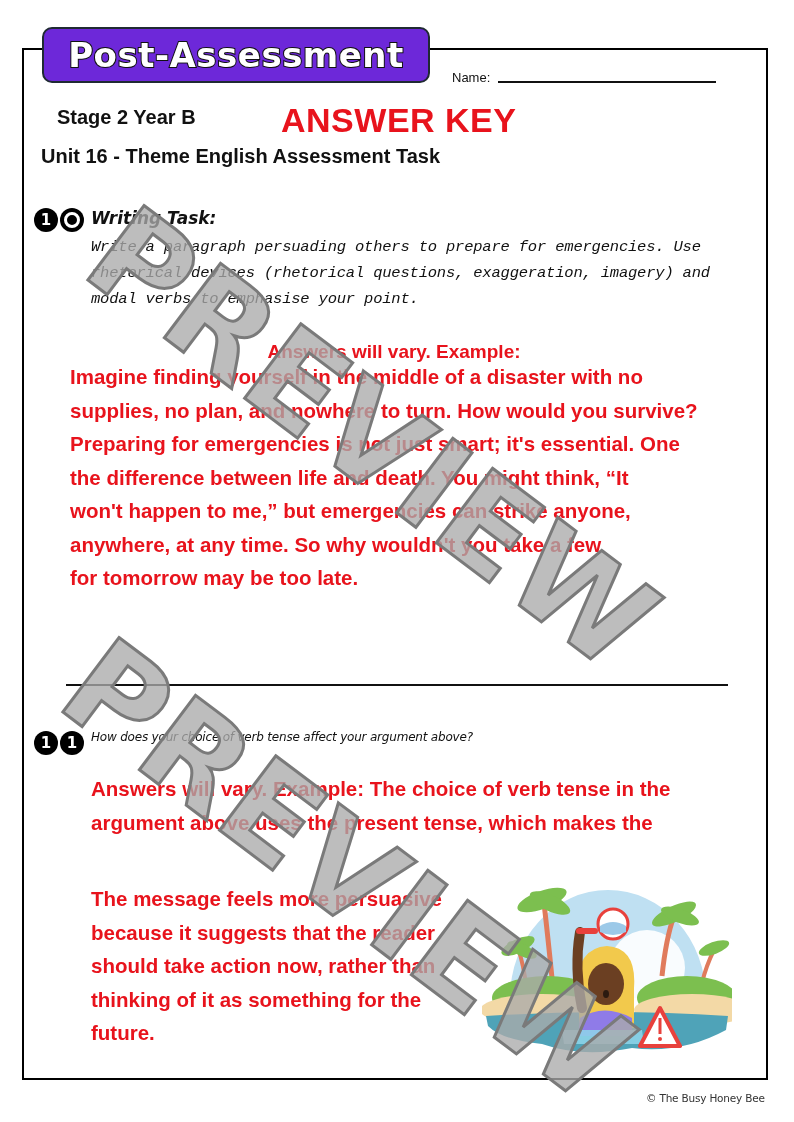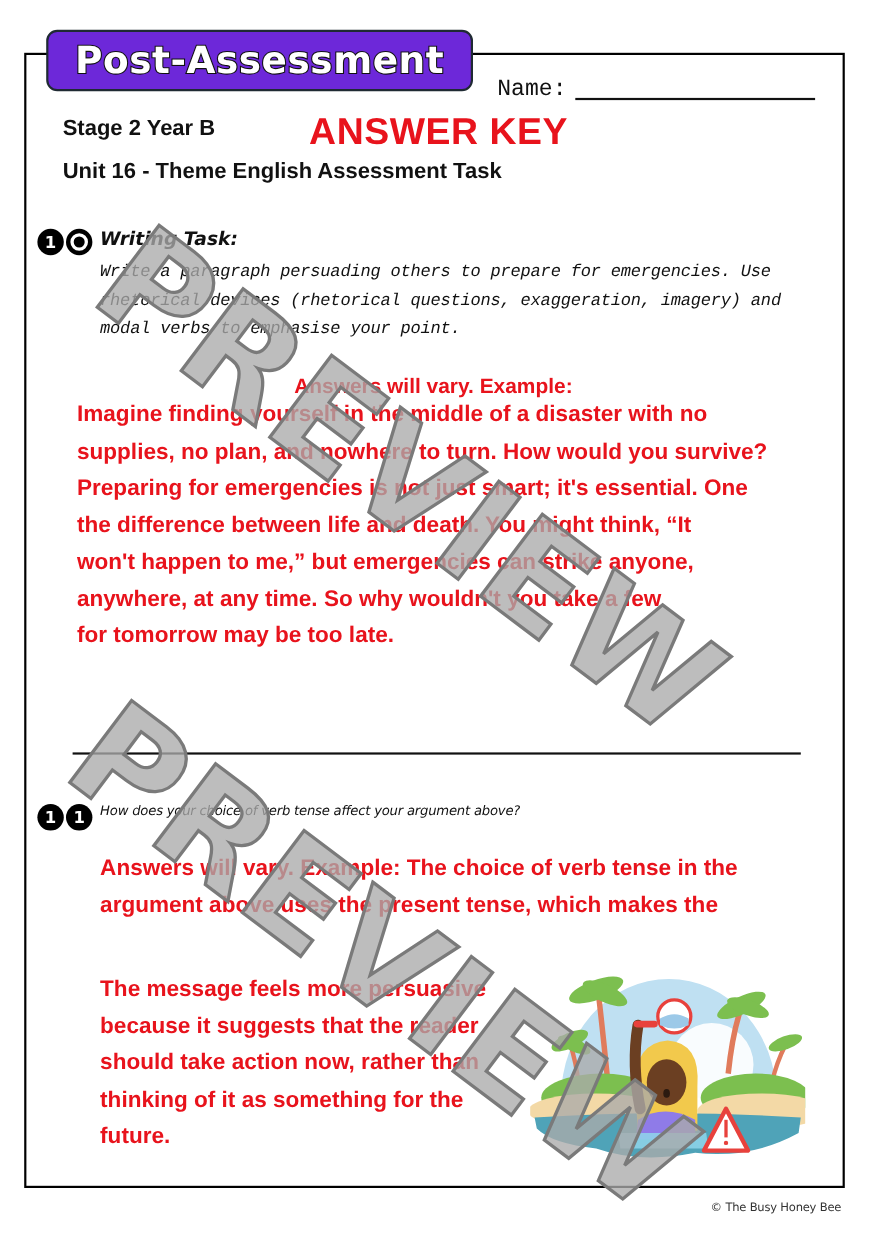--- a/index.html
+++ b/index.html
@@ -16,34 +16,34 @@
       display: flex; align-items: center; justify-content: center; z-index: 2;
     }
     .title-text {
       font-family: "DejaVu Sans", sans-serif; font-weight: bold; font-size: 34px;
       color: #ffffff; -webkit-text-stroke: 2px #111; letter-spacing: 0.5px;
       paint-order: stroke fill;
     }
     .name-row {
       position: absolute; left: 452px; top: 70px; display: flex; align-items: flex-end;
     }
-    .name-label { font-family: Liberation Mono, monospace; font-size: 21px; color: #111; }
+    .name-label { font-family: Liberation Sans, sans-serif; font-size: 13px; color: #111; }
     .name-line { width: 218px; height: 2px; background: #111; margin-left: 8px; margin-bottom: 2px; }
 
     .stage-line {
       position: absolute; left: 57px; top: 106px;
       font-family: "Liberation Sans", sans-serif; font-weight: bold; font-size: 20px; color: #111;
     }
     .answer-key {
       position: absolute; left: 281px; top: 101px;
       font-family: "Liberation Sans", sans-serif; font-weight: bold; font-size: 34px; color: #e8131c;
       letter-spacing: 0.5px;
     }
     .unit-line {
-      position: absolute; left: 57px; top: 145px;
+      position: absolute; left: 41px; top: 145px;
       font-family: "Liberation Sans", sans-serif; font-weight: bold; font-size: 20px; color: #111;
     }
 
     .q-badge { display: inline-flex; gap: 2px; position: absolute; }
     .q-digit {
       width: 24px; height: 24px; border-radius: 50%; background: #000; color: #fff;
       font-family: "DejaVu Sans", sans-serif; font-weight: bold; font-size: 15px;
       display: flex; align-items: center; justify-content: center; line-height: 1;
     }
     .q-digit.ring {

